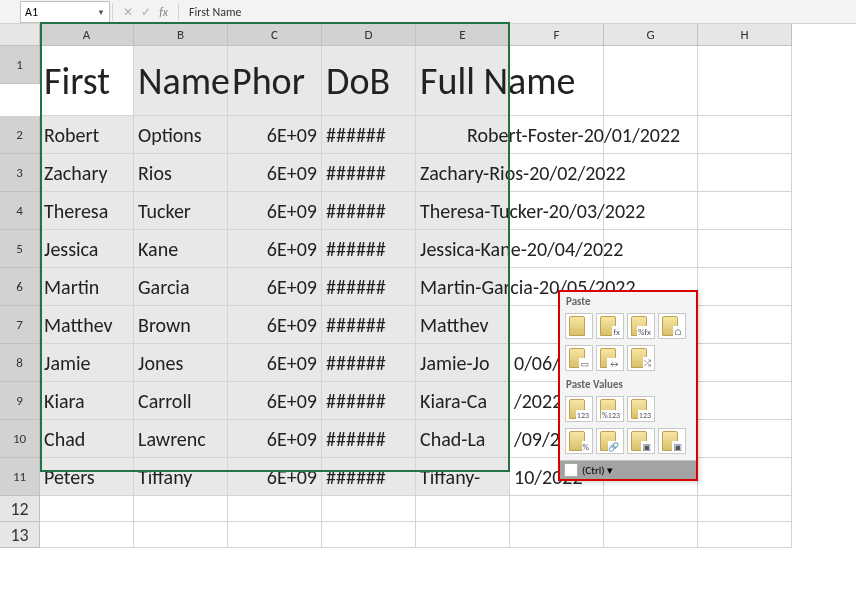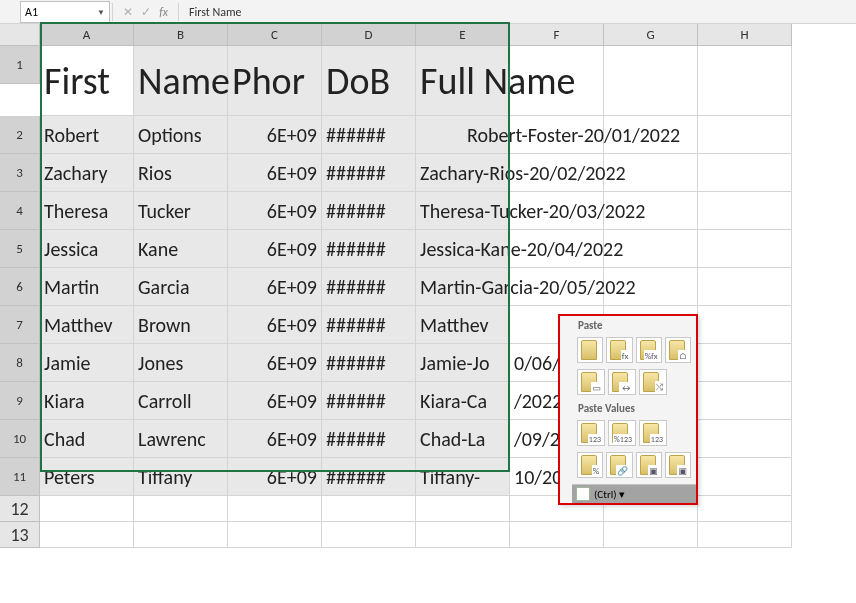--- a/index.html
+++ b/index.html
@@ -115,28 +115,27 @@
     pointer-events: none;
     z-index: 5;
     left: 40px;
     top: 22px;
     width: 470px;
     height: 450px;
   }
   .paste-popup {
     position: absolute;
     left: 558px;
-    top: 314px;
+    top: 290px;
     width: 140px;
     background: #f4f4f4;
     border: 2px solid #d80000;
     font-size: 11px;
     z-index: 20;
     box-shadow: 2px 2px 4px rgba(0,0,0,0.15);
-    padding-left: 12px;
   }
   .pp-title { color: #666; padding: 3px 6px; font-weight:600; }
   .pp-row { display:flex; gap:3px; padding: 2px 5px 4px; }
   .pp-ico {
     width: 28px; height: 26px;
     border: 1px solid #c8c8c8;
     background: #fff;
     display:flex;align-items:center;justify-content:center;
     font-size: 12px;
     color: #555;

